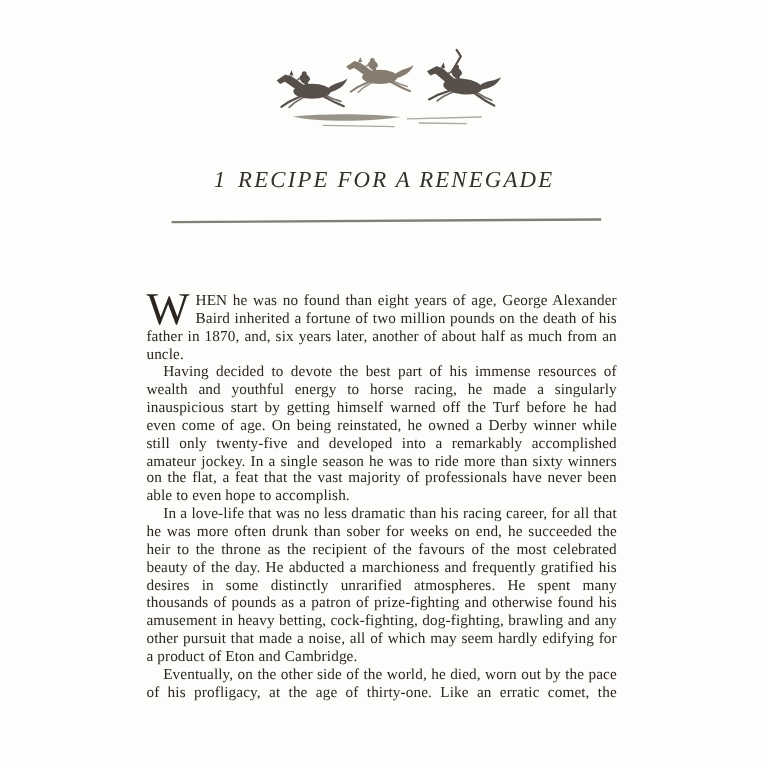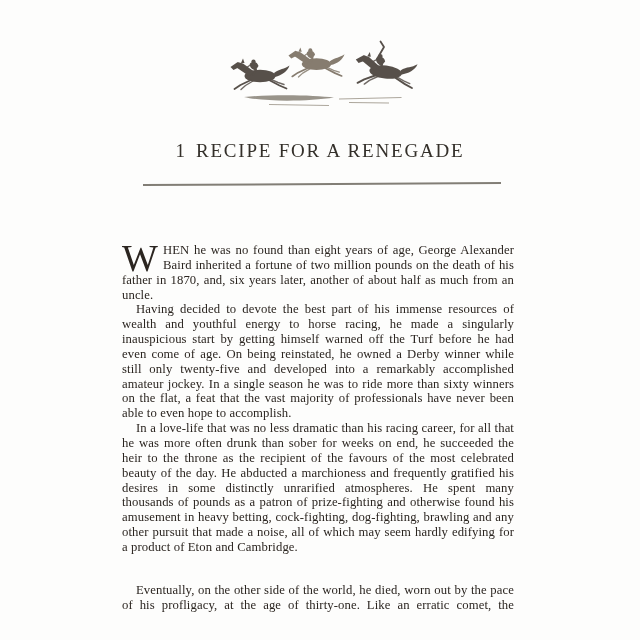--- a/index.html
+++ b/index.html
@@ -21,35 +21,35 @@
   .leg {
     fill: none; stroke: currentColor; stroke-width: 3.6;
     stroke-linecap: round; stroke-linejoin: round;
   }
   .leg.thin { stroke-width: 2.8; opacity: .85; }
   .gl { stroke: #8a8174; stroke-width: 2.2; fill: none; opacity: .7; }
   .chapter-title {
     position: absolute; top: 140px; left: 0; width: 640px;
     margin: 0; text-align: center;
     font-size: 19px; font-weight: normal; letter-spacing: 1.8px;
-    color: #34302a; white-space: nowrap;
+    color: #34302a; white-space: nowrap; font-style: italic;
   }
   .chap-num { margin-right: 9px; }
   .title-rule {
     position: absolute; top: 183px; left: 143px; width: 358px; height: 1.5px;
     background: #827e76; transform: rotate(-0.35deg);
   }
   .body-text {
     position: absolute; top: 243px; left: 122px; width: 392px;
     font-size: 12.7px; line-height: 14.85px; letter-spacing: 0.1px;
     text-align: justify; color: #2b2520;
   }
   .para { margin: 0; padding: 0; }
   .para.indent { text-indent: 14px; }
-  .para.continues { text-align-last: justify; margin-top: 28px; }
+  .para.continues { text-align-last: justify; }
   .dropcap {
     float: left; font-size: 38px; line-height: 28px;
     padding: 1px 5px 0 0; color: #2b2520;
   }
 </style>
 </head>
 <body>
 
 <div class="page">
 

